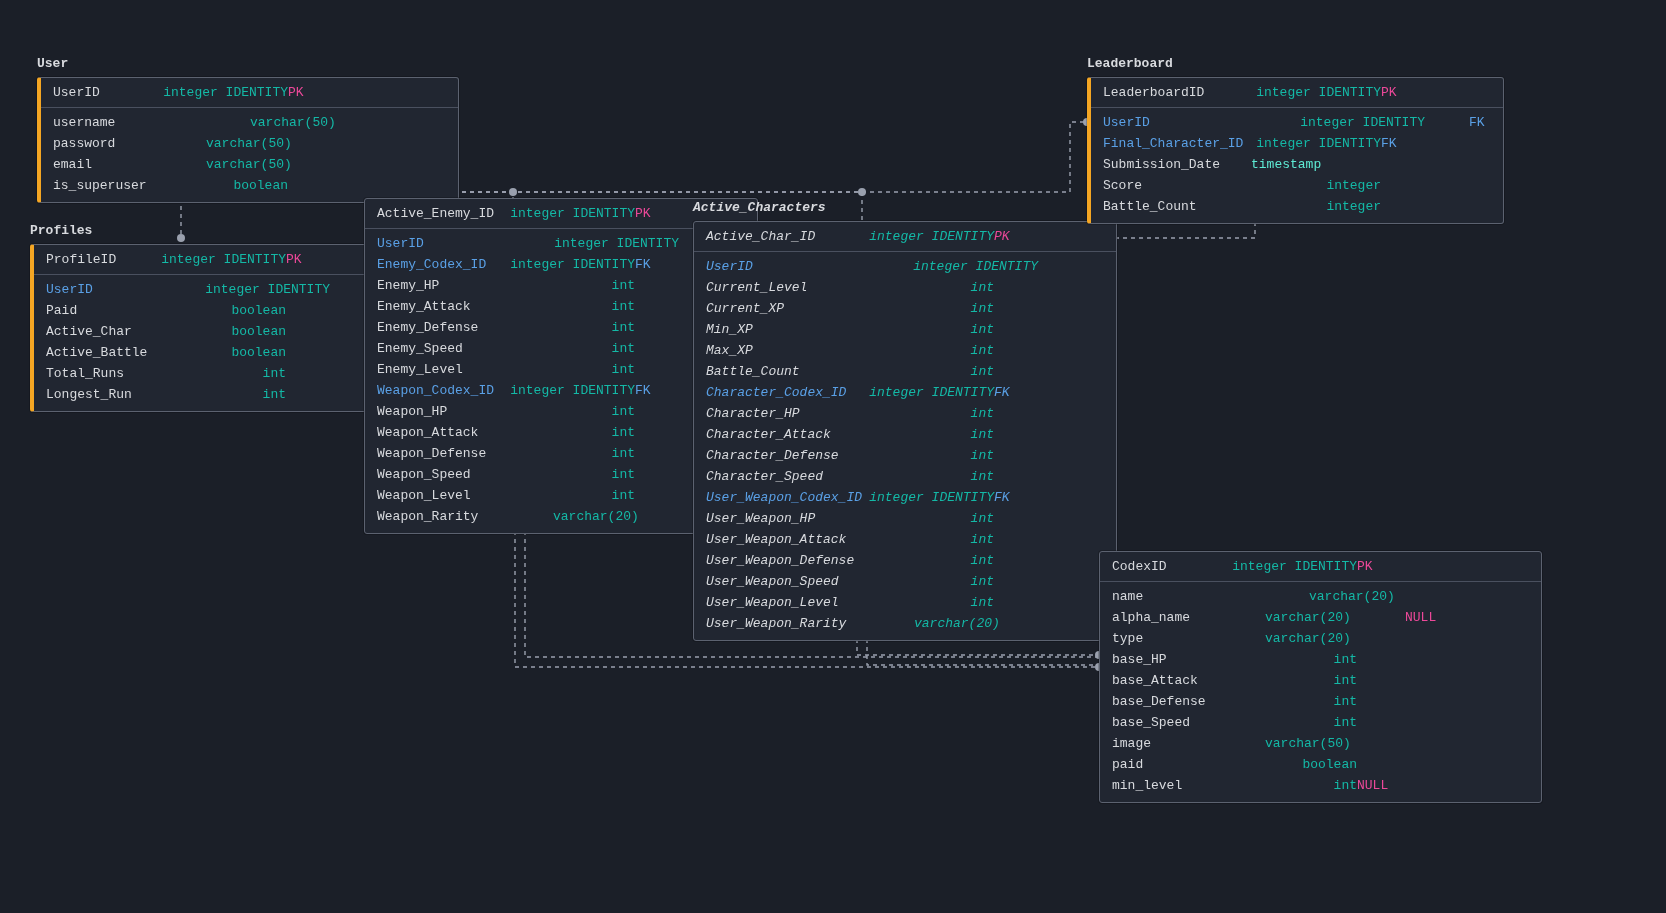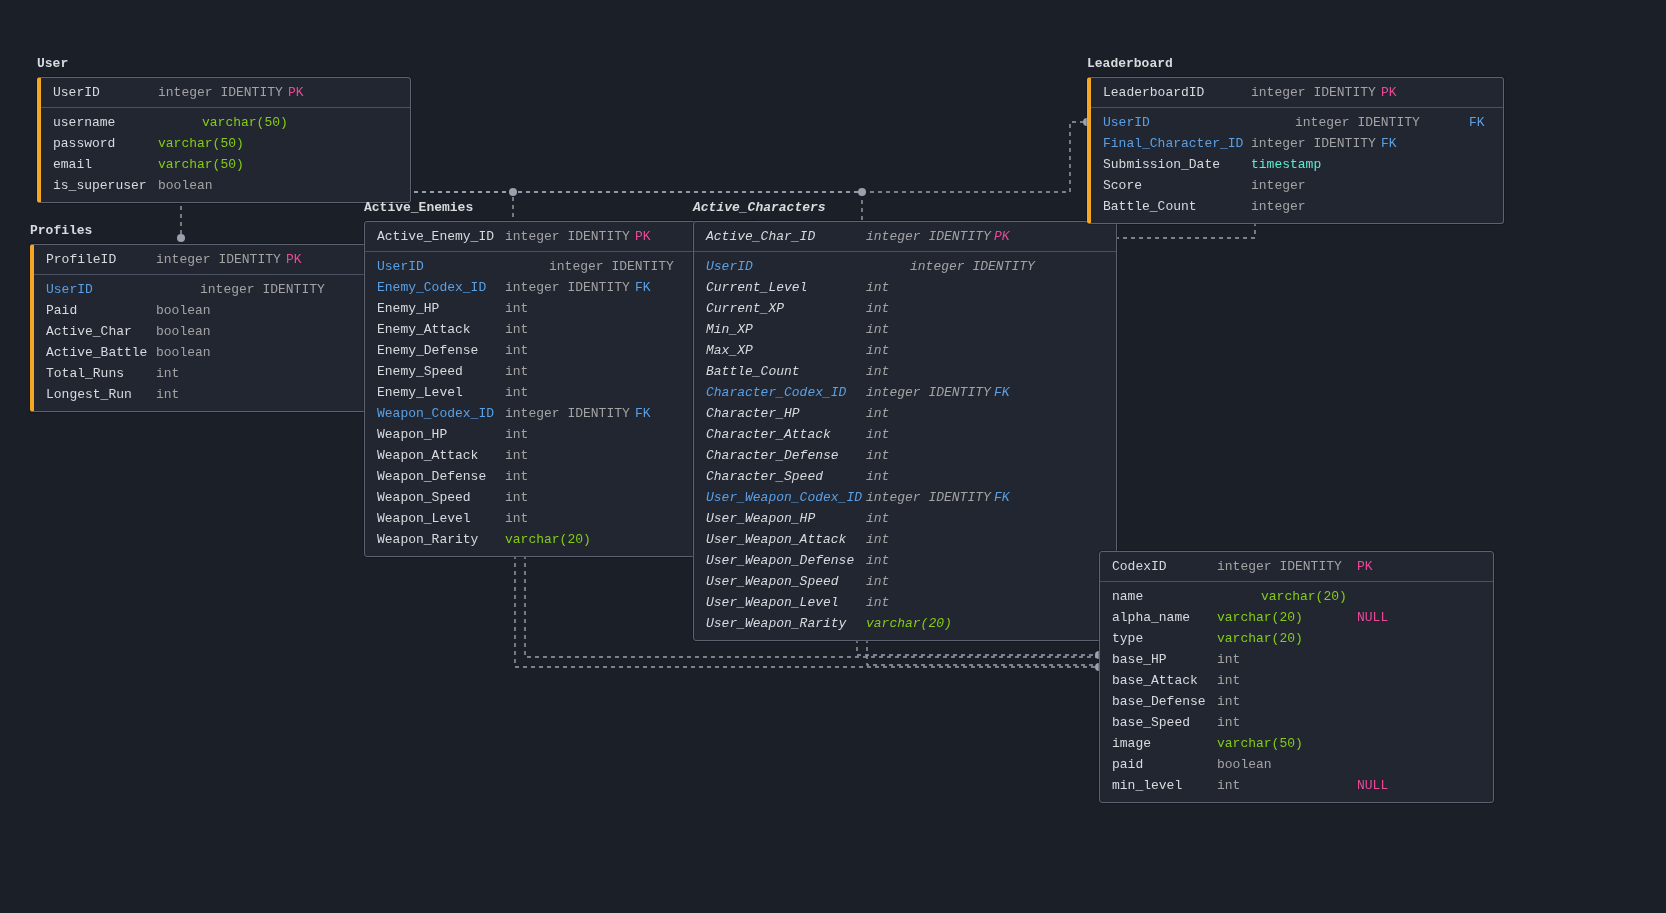--- a/index.html
+++ b/index.html
@@ -35,22 +35,22 @@
     padding:2px 10px 2px 12px;
     line-height:17px;
     white-space:nowrap;
   }
   .row.pk-row{border-bottom:1px solid #4a505f;padding-bottom:6px;padding-top:6px;}
   .row.first-after-pk{padding-top:6px;gap:44px;}
   .row:last-child{padding-bottom:8px;}
   .col-name{width:var(--w1);display:inline-block;}
   .col-type{width:var(--w2);display:inline-block;}
   .col-key {width:var(--w3);display:inline-block;text-align:left;}
-  .t-yellow{color:#a3a3a3;}
-  .t-orange{color:#84cc16;}
+  .t-yellow{color:#14b8a6;text-align:right;}
+  .t-orange{color:#14b8a6;margin-left:48px;}
   .t-blue  {color:#5aa0e6;}
   .t-teal  {color:#5eead4;}
   .t-grey  {color:#d8dade;}
   .t-dim   {color:#ec4899;}
   .dot{fill:#9aa0ae;}
 </style>
 </head>
 <body>
 
 <div class="canvas">
@@ -158,21 +158,20 @@
         </div>
         <div class="row">
           <span class="col-name t-grey">Longest_Run</span>
           <span class="col-type t-yellow">int</span>
           <span class="col-key t-dim"></span>
         </div>
       </div>
 </div>
 
 <div class="table" style="left:364px;top:198px;--w1:128px;--w2:130px;--w3:24px;">
-  <div class="table-title">Active_Enemies</div>
   <div class="table-box">
         <div class="row pk-row">
           <span class="col-name t-grey">Active_Enemy_ID</span>
           <span class="col-type t-yellow">integer IDENTITY</span>
           <span class="col-key t-dim">PK</span>
         </div>
         <div class="row first-after-pk">
           <span class="col-name t-blue">UserID</span>
           <span class="col-type t-yellow">integer IDENTITY</span>
           <span class="col-key t-blue">FK</span>

